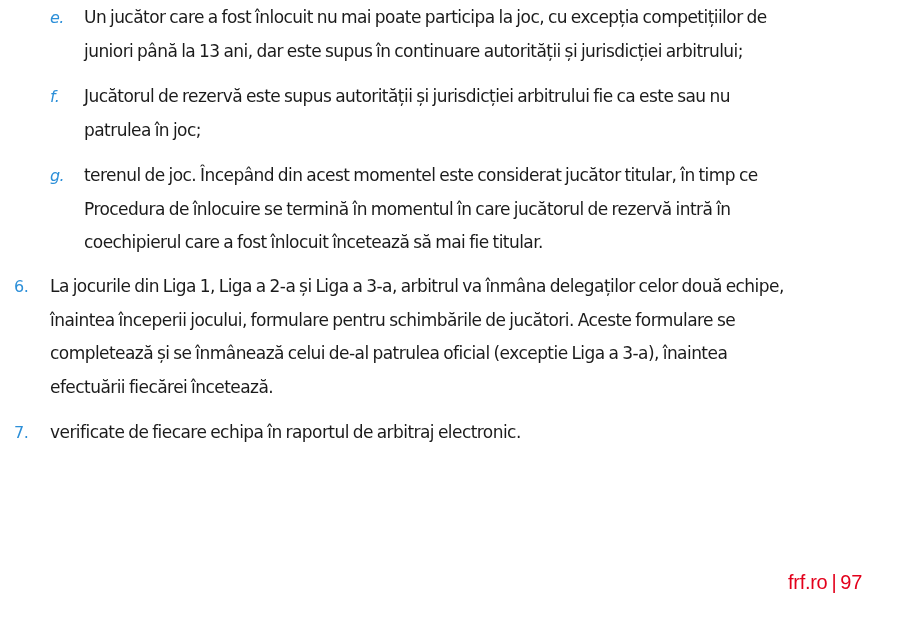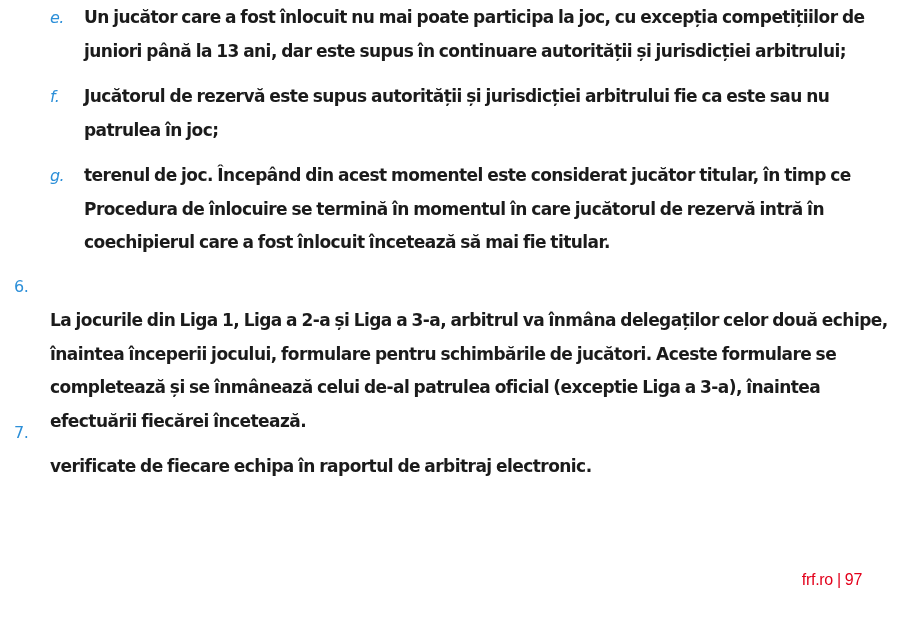--- a/index.html
+++ b/index.html
@@ -45,28 +45,28 @@
       font-size: 16px;
     }
     .sub .marker {
       font-style: italic;
     }
     .text {
       display: block;
       white-space: nowrap;
     }
     .sub .text { margin-left: 34px; }
-    .main .text { margin-left: 36px; margin-top: 34px; }
-    .line { display: block; font-weight: bold; }
+    .main .text { margin-left: 36px; }
+    .line { display: block; }
     .footer {
       position: absolute;
       right: 38px;
       top: 571px;
       font-family: "Liberation Sans", sans-serif;
-      font-size: 16px;
+      font-size: 20px;
       color: #e3001b;
       letter-spacing: -0.3px;
     }
     .footer .sep {
       margin: 0 4px;
     }
   </style>
 </head>
 <body>
 

